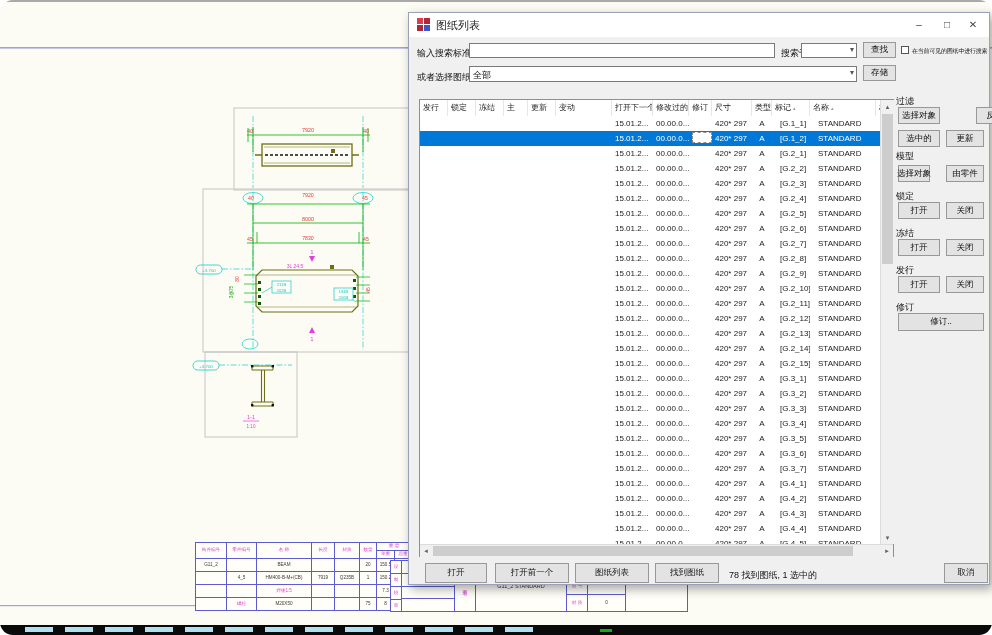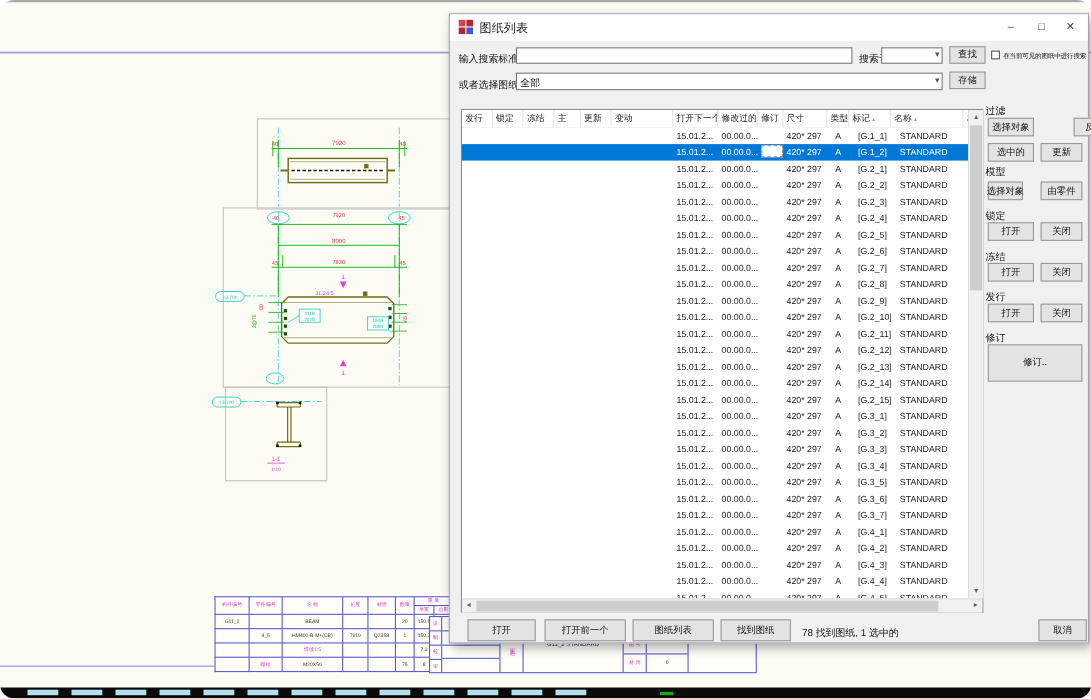--- a/index.html
+++ b/index.html
@@ -883,21 +883,21 @@
 
     <span class="grp" style="left:487px;top:214px">冻结</span>
     <div class="sbtn" style="left:489px;top:226px;width:42px">打开</div>
     <div class="sbtn" style="left:537px;top:226px;width:38px">关闭</div>
 
     <span class="grp" style="left:487px;top:251px">发行</span>
     <div class="sbtn" style="left:489px;top:263px;width:42px">打开</div>
     <div class="sbtn" style="left:537px;top:263px;width:38px">关闭</div>
 
     <span class="grp" style="left:487px;top:288px">修订</span>
-    <div class="sbtn" style="left:489px;top:300px;width:86px;height:34px">修订..</div>
+    <div class="sbtn" style="left:489px;top:300px;width:86px;height:18px">修订..</div>
 
     <div class="btn" style="left:16px;top:550px;width:62px;height:20px">打开</div>
     <div class="btn" style="left:86px;top:550px;width:74px;height:20px">打开前一个</div>
     <div class="btn" style="left:166px;top:550px;width:74px;height:20px">图纸列表</div>
     <div class="btn" style="left:246px;top:550px;width:64px;height:20px">找到图纸</div>
     <span class="status" style="left:320px;top:556px">78 找到图纸, 1 选中的</span>
     <div class="btn" style="left:535px;top:550px;width:44px;height:20px">取消</div>
   </div>
 </div>
 

